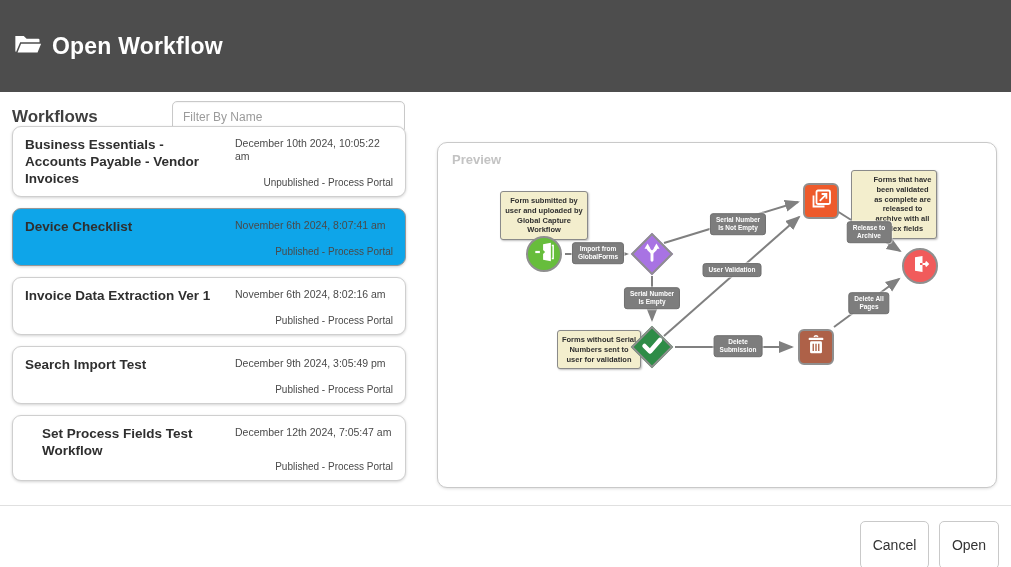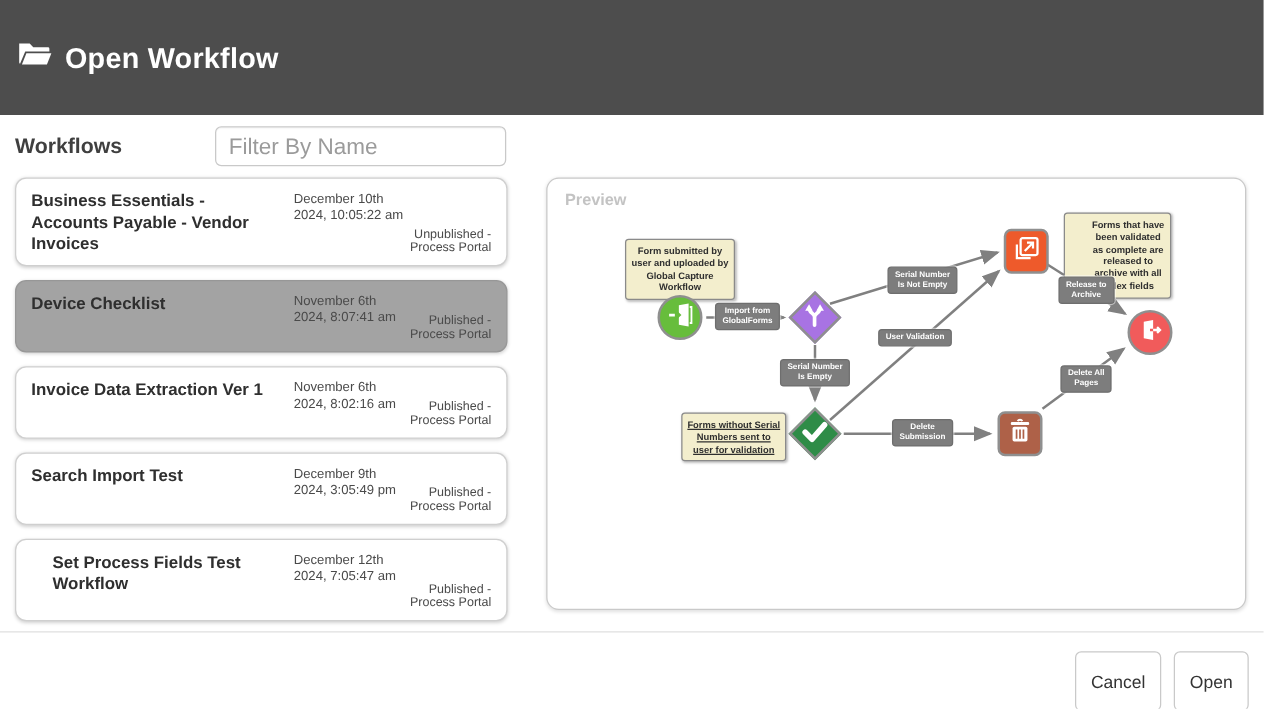--- a/index.html
+++ b/index.html
@@ -8,31 +8,31 @@
   .app { position: relative; width: 1011px; height: 567px; background: #fff; }
 
   
   .header { position: absolute; left: 0; top: 0; width: 1011px; height: 92px;
     background: #4d4d4d; display: flex; align-items: center; padding-left: 14px; }
   .header .title { color: #fff; font-size: 23px; font-weight: bold; margin-left: 10px; letter-spacing: .2px; }
 
   
   .wf-heading { position: absolute; left: 12px; top: 107px; font-size: 17px; font-weight: bold; color: #3f3f3f; }
   .filter-input { position: absolute; left: 172px; top: 101px; width: 233px; height: 32px;
-    border: 1px solid #c9c9c9; border-radius: 5px; padding: 0 10px; font-size: 18px; color: #333;
+    border: 1px solid #c9c9c9; border-radius: 5px; padding: 0 10px; font-size: 12px; color: #333;
     font-family: "Liberation Sans", sans-serif; outline: none; box-shadow: inset 0 1px 1px rgba(0,0,0,.04); }
   .filter-input::placeholder { color: #9b9b9b; }
 
-  .wf-list { position: absolute; left: 12px; top: 142px; width: 394px; }
+  .wf-list { position: absolute; left: 12px; top: 126px; width: 394px; }
   .wf-card { background: #fff; border: 1px solid #cfcfcf; border-radius: 9px;
     box-shadow: 0 1px 3px rgba(0,0,0,.18); padding: 10px 12px 8px 12px; min-height: 58px;
     display: flex; margin-bottom: 11px; cursor: pointer; }
-  .wf-card.selected { background: #a3a3a3; border-color: #979797; }
+  .wf-card.selected { background: #0ea5e9; border-color: #979797; }
   .wf-card .wf-name { flex: 1; font-size: 13.5px; font-weight: bold; color: #2f2f2f; line-height: 1.25; padding-right: 8px; }
-  .wf-card .wf-right { width: 158px; display: flex; flex-direction: row; }
+  .wf-card .wf-right { width: 158px; display: flex; flex-direction: column; }
   .wf-card .wf-date { font-size: 10.5px; color: #4a4a4a; line-height: 1.25; }
   .wf-card .wf-status { margin-top: auto; padding-top: 8px; font-size: 10px; color: #4a4a4a; text-align: right; }
 
   
   .preview-panel { position: absolute; left: 437px; top: 142px; width: 560px; height: 346px;
     background: #fff; border: 1px solid #c9c9c9; border-radius: 10px; box-shadow: 0 1px 3px rgba(0,0,0,.12); }
   .preview-label { position: absolute; left: 14px; top: 9px; font-size: 13px; font-weight: bold; color: #c3c3c3; }
 
   .diagram { position: absolute; left: 0; top: 0; width: 560px; height: 346px; }
   .edges { position: absolute; left: 0; top: 0; }
@@ -52,21 +52,21 @@
   .node.diamond > * { transform: rotate(-45deg); }
   .n-import { left: 88px; top: 93px; background: #67bd3c; }
   .n-branch { left: 199px; top: 96px; background: #a873e3; }
   .n-check  { left: 199px; top: 189px; background: #2e8c47; }
   .n-release{ left: 365px; top: 40px;  background: #ee5a2b; }
   .n-trash  { left: 360px; top: 186px; background: #ae6148; }
   .n-exit   { left: 464px; top: 105px; width: 34px; height: 34px; background: #f15b5b; }
 
   .note-start   { left: 62px;  top: 48px;  width: 88px; }
   .note-release { left: 413px; top: 27px;  width: 86px; padding-left: 20px; }
-  .note-valid   { left: 107px; top: 187px; width: 84px; text-decoration: underline; }
+  .note-valid   { left: 119px; top: 187px; width: 84px; }
   .note-deleted { left: 413px; top: 183px; width: 80px; }
 
   
   .footer-divider { position: absolute; left: 0; top: 505px; width: 1011px; height: 1px; background: #e0e0e0; }
   .btn { position: absolute; top: 521px; height: 48px; background: #fff; border: 1px solid #c9c9c9;
     border-radius: 5px; font-size: 14px; color: #333; font-family: "Liberation Sans", sans-serif; cursor: pointer; }
   .btn-cancel { right: 82px; width: 69px; }
   .btn-open   { right: 12px; width: 60px; }
 </style>
 </head>

